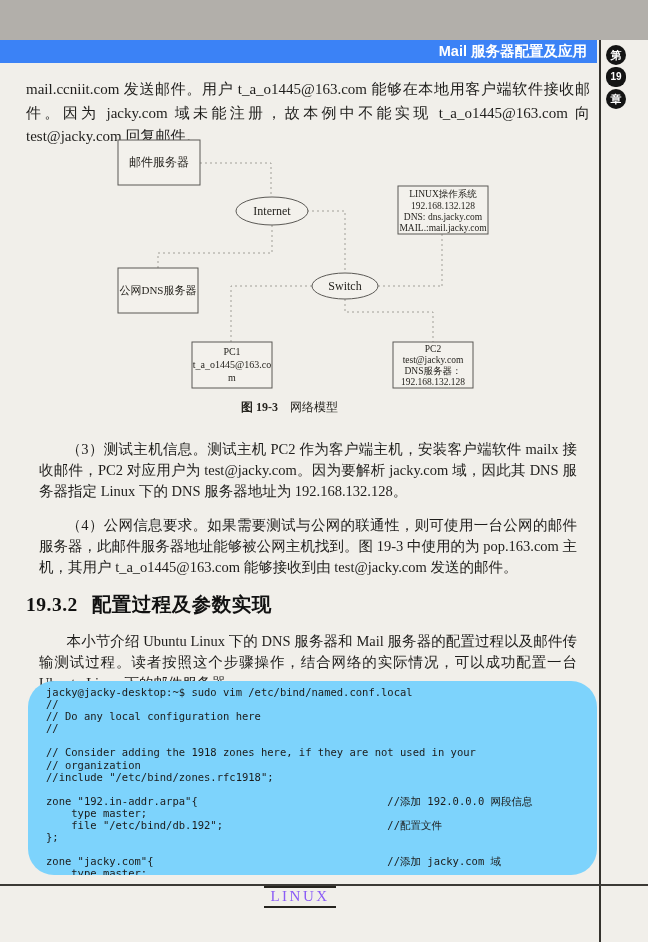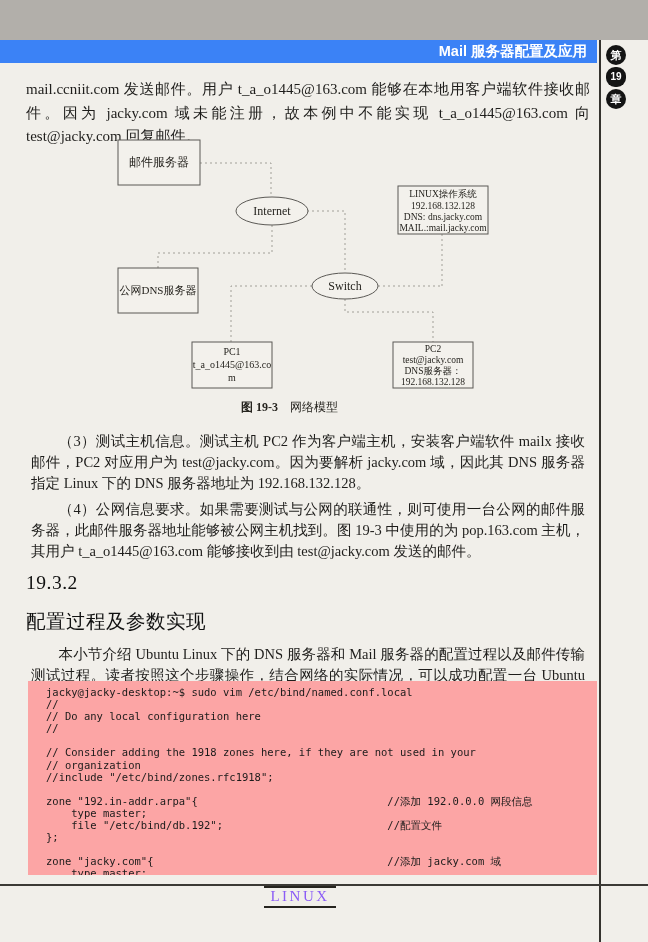--- a/index.html
+++ b/index.html
@@ -20,33 +20,33 @@
   .tab-circle{width:20px;height:20px;border-radius:50%;background:#141414;
               color:#fff;text-align:center;font-size:11px;font-weight:bold;
               line-height:20px;margin-bottom:2px;
               font-family:"Liberation Sans","DejaVu Sans",sans-serif;}
   .tab-circle.num{font-size:10px;border-radius:9px;}
   .intro{position:absolute;left:26px;top:78px;width:564px;font-size:15px;
          line-height:23.5px;text-align:justify;}
   .diagram{position:absolute;left:0;top:130px;}
   .diagram text{font-family:"Liberation Serif","DejaVu Serif",serif;fill:#26241f;}
   .main-text{position:absolute;left:26px;top:426px;width:564px;}
-  .main-text p{margin:5px;font-size:14.5px;line-height:21px;text-align:justify;
+  .main-text p{margin:13px;font-size:14.5px;line-height:21px;text-align:justify;
                text-indent:1.9em;}
-  .sec-head{margin:10px 0 9px;font-size:19.5px;font-weight:normal;color:#111;
+  .sec-head{margin:10px 0 9px;font-size:19.5px;font-weight:bold;color:#111;
             font-family:"Liberation Sans","DejaVu Sans",sans-serif;
-            letter-spacing:0.5px;display:flex;gap:14px;align-items:flex-start;flex-direction:column;}
+            letter-spacing:0.5px;display:flex;gap:14px;align-items:center;}
   .sec-head .num{font-family:"Liberation Serif",serif;}
   p.no-indent{text-indent:1.9em;}
   .sub-head{margin:6px 0 0;font-size:14px;font-weight:bold;padding-left:17px;
             font-family:"Liberation Sans","DejaVu Sans",sans-serif;}
   p.step{text-indent:0.9em;margin-top:3px;}
   .code-block{position:absolute;left:28px;top:681px;width:569px;height:194px;
-              background:#fca5a5;padding:5px 0 0 18px;box-sizing:border-box;
-              overflow:hidden;}
+              background:#7dd3fc;padding:5px 0 0 18px;box-sizing:border-box;
+              overflow:hidden;border-radius:26px;}
   .code-line{font-family:"DejaVu Sans Mono","Liberation Mono",monospace;
              font-size:10.5px;line-height:12.1px;height:12.1px;
              white-space:pre;color:#1b1b1a;}
   .footer-rule{position:absolute;left:0;top:884px;width:648px;height:2px;
                background:#3c3a36;}
   .footer-logo-wrap{position:absolute;left:0;top:886px;width:600px;
                     text-align:center;}
   .footer-logo{display:inline-block;border-top:2px solid #26241f;
                border-bottom:2px solid #26241f;padding:0 6px 1px;
                font-family:"Liberation Serif","DejaVu Serif",serif;

